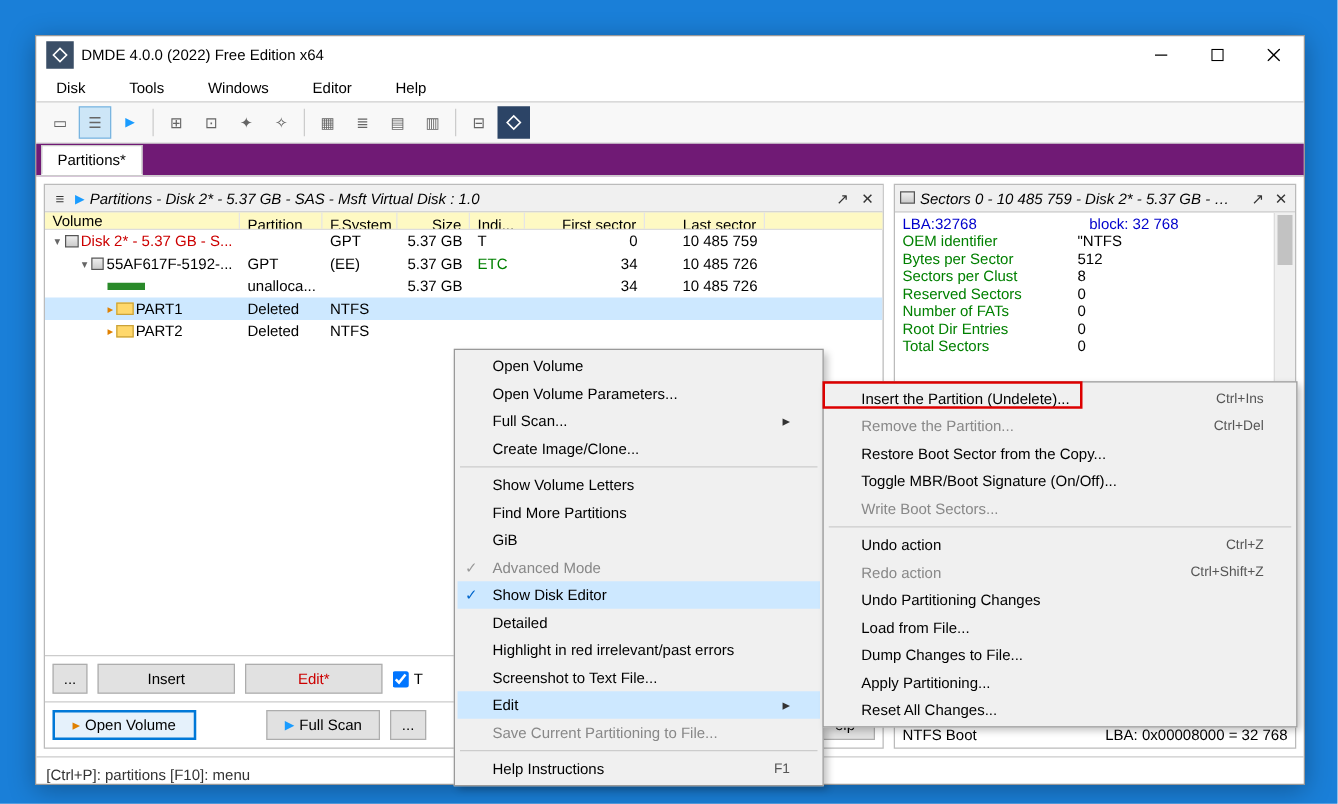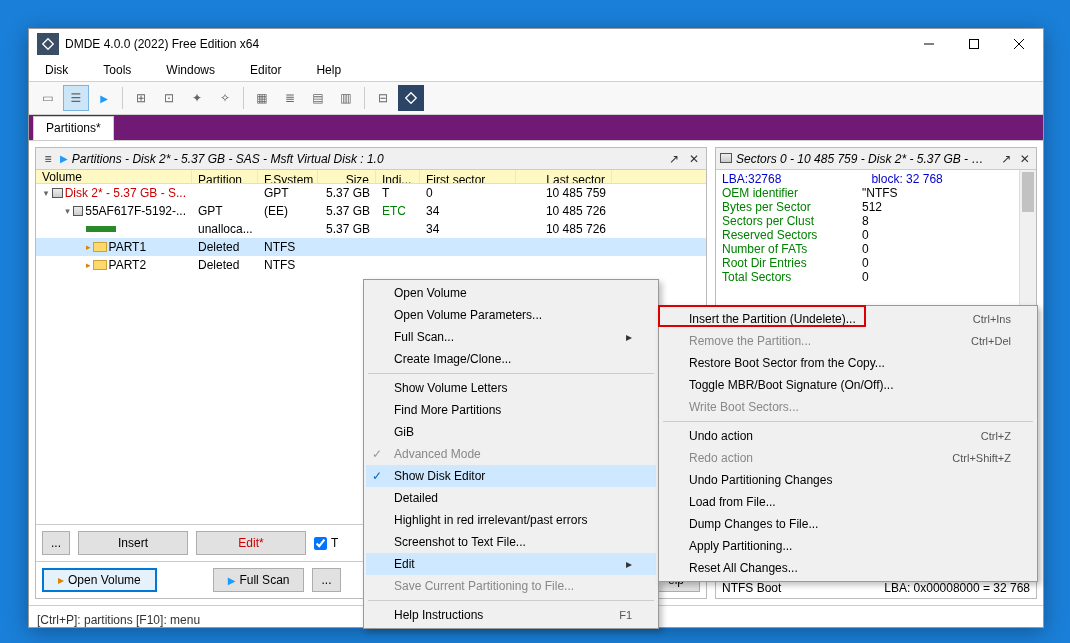--- a/index.html
+++ b/index.html
@@ -32,21 +32,21 @@
   .table-hdr .th { border-right: 1px solid #e5e5e5; padding: 3px 6px; font-size: 12px; color: #000; white-space: nowrap; overflow: hidden; }
   .rows { flex: 1; overflow: hidden; }
   .row { display: flex; height: 18px; align-items: center; }
   .row.sel { background: #cde8ff; }
   .row .td { padding: 0 6px; font-size: 12px; white-space: nowrap; overflow: hidden; }
   .c-vol { width: 156px; display: flex; align-items: center; gap: 2px; }
   .c-part { width: 66px; }
   .c-fs { width: 60px; }
   .c-size { width: 58px; text-align: right; }
   .c-ind { width: 44px; }
-  .c-first { width: 96px; }
+  .c-first { width: 96px; text-align: right; }
   .c-last { width: 96px; text-align: right; }
   .btnrow { border-top: 1px solid #ccc; padding: 6px; display: flex; align-items: center; gap: 8px; }
   .btn { height: 24px; border: 1px solid #adadad; background: #e1e1e1; padding: 0 14px; display: flex; align-items: center; gap: 4px; font-size: 12px; cursor: default; }
   .btn.small { padding: 0 8px; }
   .btn.primary { border: 2px solid #0078d7; background: #e5f1fb; }
   .btn.red { color: #c00; }
   .disk-icon { width: 12px; height: 10px; border: 1px solid #555; background: linear-gradient(#eee,#ccc); display: inline-block; }
   .folder-icon { width: 14px; height: 10px; background: #ffd86b; border: 1px solid #caa23a; display: inline-block; position: relative; }
   .play { color: #1a9cff; font-size: 10px; }
   .red-text { color: #c00; }

